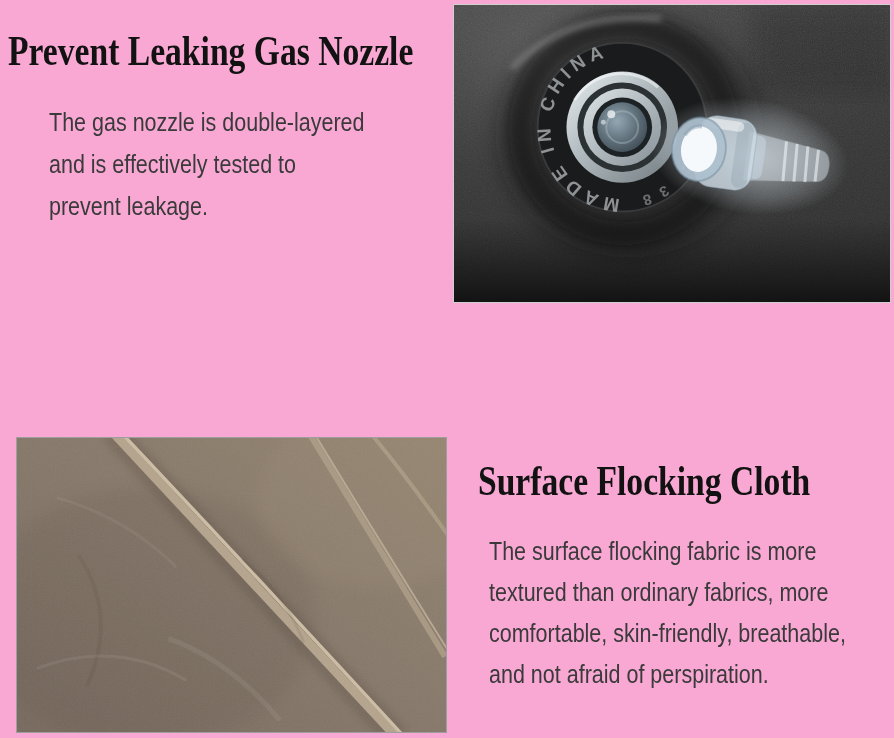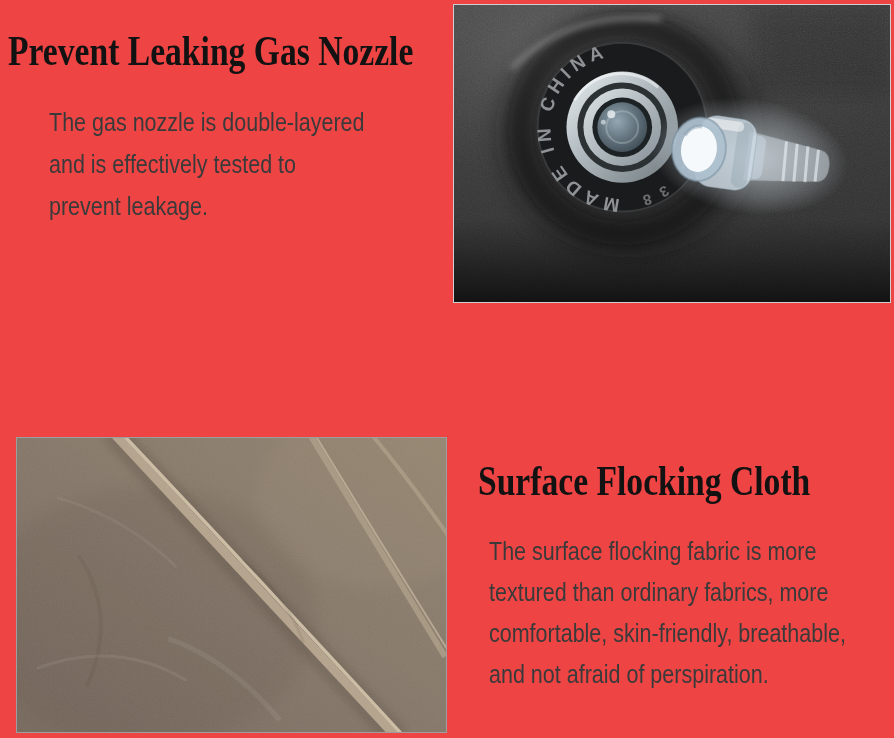--- a/index.html
+++ b/index.html
@@ -1,21 +1,21 @@
 <!DOCTYPE html>
 <html><head>
 <meta charset="utf-8">
 <style>
   html,body{margin:0;padding:0;}
   body{
     width:894px;height:738px;overflow:hidden;position:relative;
     background:#ffffff;
     font-family:"Liberation Sans",sans-serif;
   }
-  .canvas{position:absolute;inset:0;background:#ef4444;}
+  .canvas{position:absolute;inset:0;background:#f9a8d4;}
 
   .heading{
     position:absolute;
     font-family:"Liberation Serif",serif;
     font-weight:700;
     font-size:42px;line-height:42px;
     color:#121212;
     white-space:nowrap;
     transform:scaleX(0.80);
     transform-origin:0 50%;

